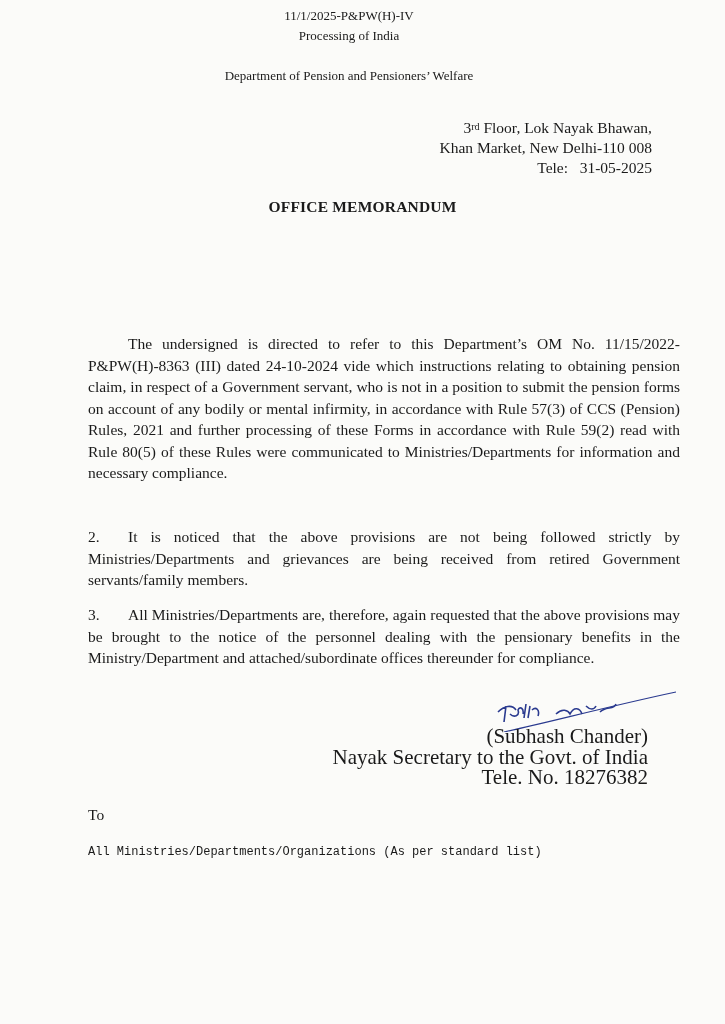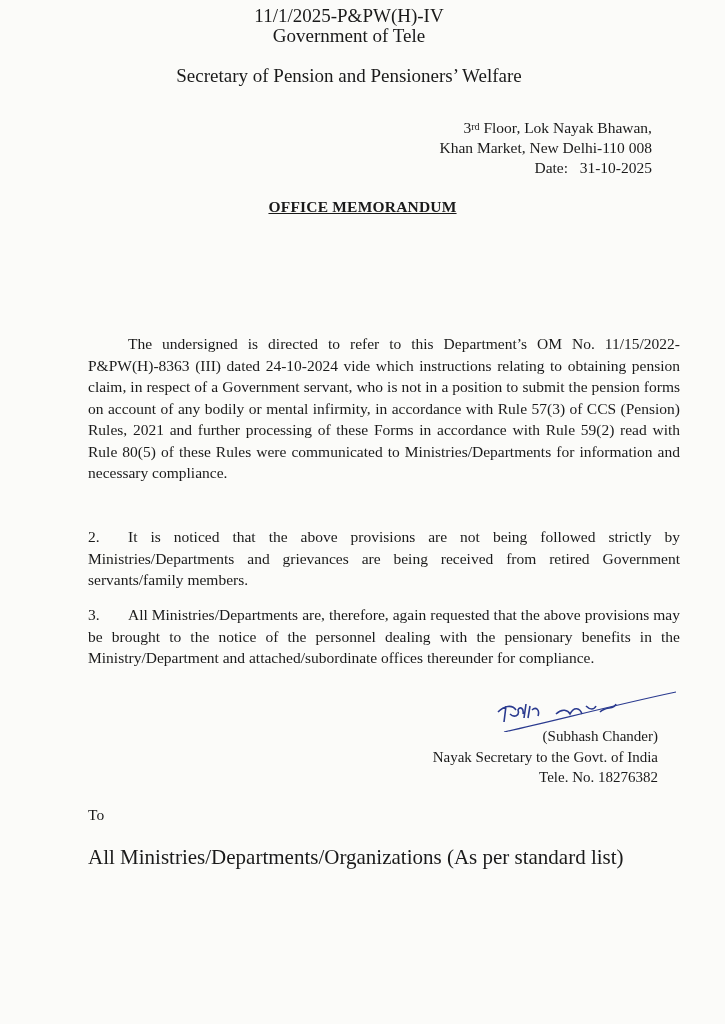--- a/index.html
+++ b/index.html
@@ -4,56 +4,56 @@
 <style>
   html, body { margin: 0; padding: 0; }
   body {
     width: 725px; height: 1024px; overflow: hidden;
     background: #fbfbf9;
     font-family: "Liberation Serif", serif;
     color: #1a1a1a;
     position: relative;
   }
   .page { position: absolute; left: 0; top: 0; width: 725px; height: 1024px; }
-  .center { position: absolute; left: 0; width: 698px; text-align: center; font-size: 19px; line-height: 20px; }
+  .center { position: absolute; left: 0; width: 698px; text-align: center; font-size: 13px; line-height: 20px; }
   .right-block { position: absolute; right: 73px; text-align: right; font-size: 15.5px; line-height: 20px; }
   .title {
     position: absolute; left: 0; width: 725px; top: 198px; text-align: center;
-    font-weight: bold; font-size: 15.5px; text-decoration: underline; letter-spacing: 0.2px;
+    font-weight: bold; font-size: 15.5px; letter-spacing: 0.2px;
   }
   .subject { position: absolute; left: 88px; top: 237px; width: 590px; font-size: 15.5px; line-height: 21px; }
   .subject .label { float: left; width: 60px; }
   .subject .text { margin-left: 60px; }
   .para {
     position: absolute; left: 88px; width: 592px; font-size: 15.5px; line-height: 21.5px;
     text-align: justify;
   }
   .para .indent { display: inline-block; width: 40px; }
   .para .num { display: inline-block; width: 40px; }
   .sup { font-size: 10px; vertical-align: top; position: relative; top: -1px; }
   .signature { position: absolute; left: 490px; top: 688px; width: 190px; height: 44px; }
-  .sig-block { position: absolute; right: 67px; text-align: right; font-size: 15px; line-height: 20.5px; top: 726px; }
+  .sig-block { position: absolute; right: 77px; text-align: right; font-size: 21px; line-height: 20.5px; top: 726px; }
   .to { position: absolute; left: 88px; top: 806px; font-size: 15.5px; }
-  .recipients { position: absolute; left: 88px; top: 845px; font-size: 21px; }
+  .recipients { position: absolute; left: 88px; top: 845px; font-size: 12px; font-family: Liberation Mono, monospace; }
 </style>
 </head>
 <body>
 
 <div class="page">
 
   <div class="center" style="top:6px;">11/1/2025-P&amp;PW(H)-IV</div>
-  <div class="center" style="top:26px;">Government of Tele</div>
-  <div class="center" style="top:66px;">Secretary of Pension and Pensioners’ Welfare</div>
+  <div class="center" style="top:26px;">Processing of India</div>
+  <div class="center" style="top:66px;">Department of Pension and Pensioners’ Welfare</div>
 
   <div class="right-block" style="top:118px;">
     <span>3</span><span class="sup">rd</span><span> Floor, Lok Nayak Bhawan,</span>
   </div>
   <div class="right-block" style="top:138px;">Khan Market, New Delhi-110 008</div>
   <div class="right-block" style="top:158px;">
-    <span>Date:</span>&nbsp;&nbsp;&nbsp;<span>31-10-2025</span>
+    <span>Tele:</span>&nbsp;&nbsp;&nbsp;<span>31-05-2025</span>
   </div>
 
   <div class="title">OFFICE MEMORANDUM</div>
 
 
   <div class="para" style="top:333px;">
     <span class="indent"></span><span>The undersigned is directed to refer to this Department’s OM No. 11/15/2022-P&amp;PW(H)-8363 (III) dated 24-10-2024 vide which instructions relating to obtaining pension claim, in respect of a Government servant, who is not in a position to submit the pension forms on account of any bodily or mental infirmity, in accordance with Rule 57(3) of CCS (Pension) Rules, 2021 and further processing of these Forms in accordance with Rule 59(2) read with Rule 80(5) of these Rules were communicated to Ministries/Departments for information and necessary compliance.</span>
   </div>
 
   <div class="para" style="top:526px;">

